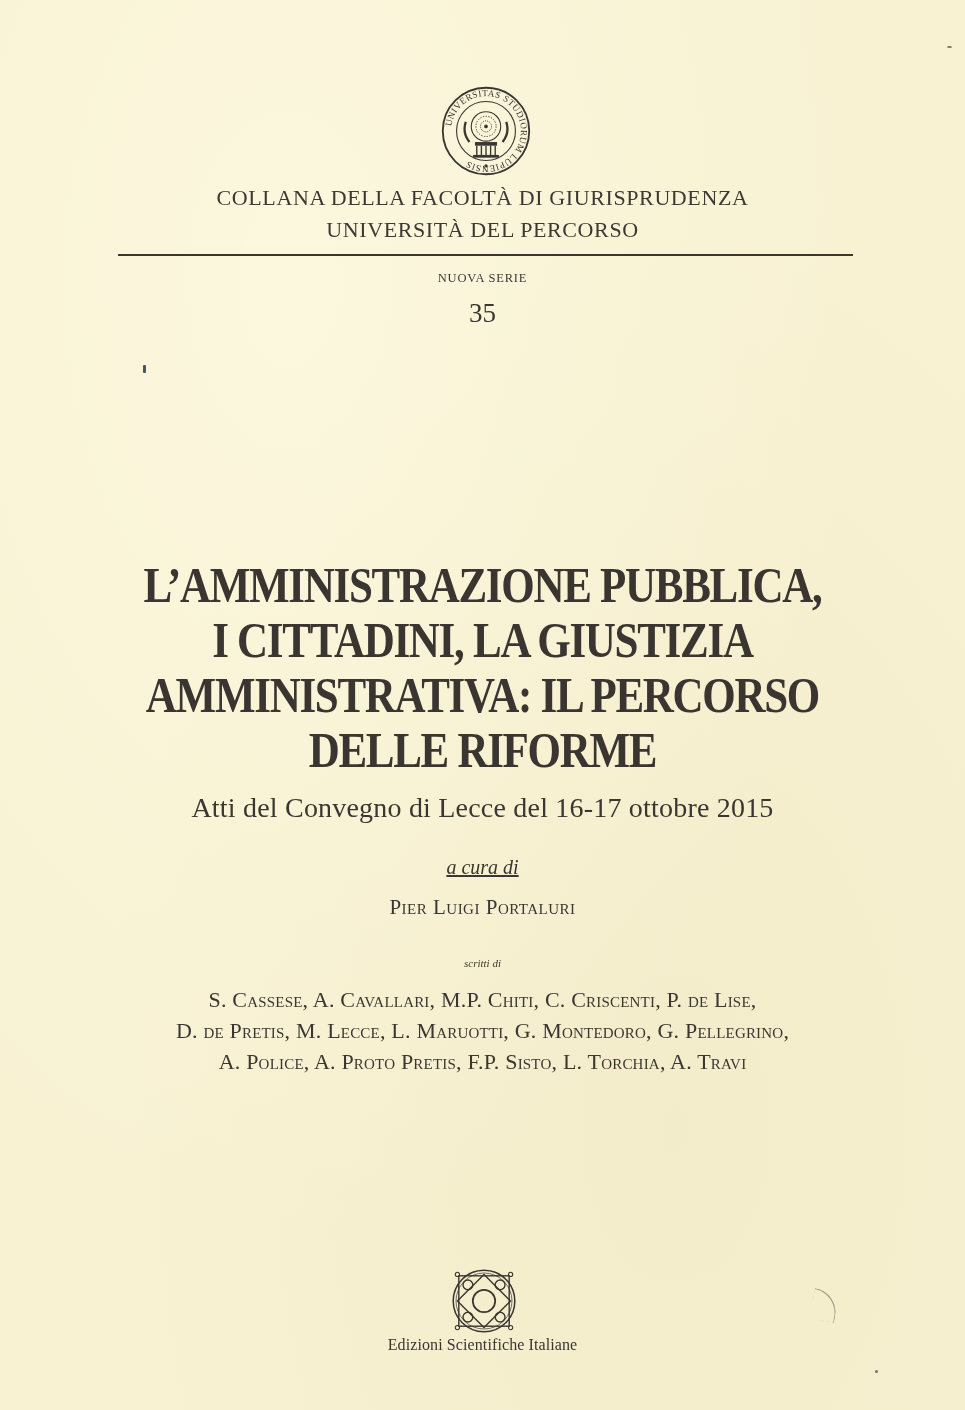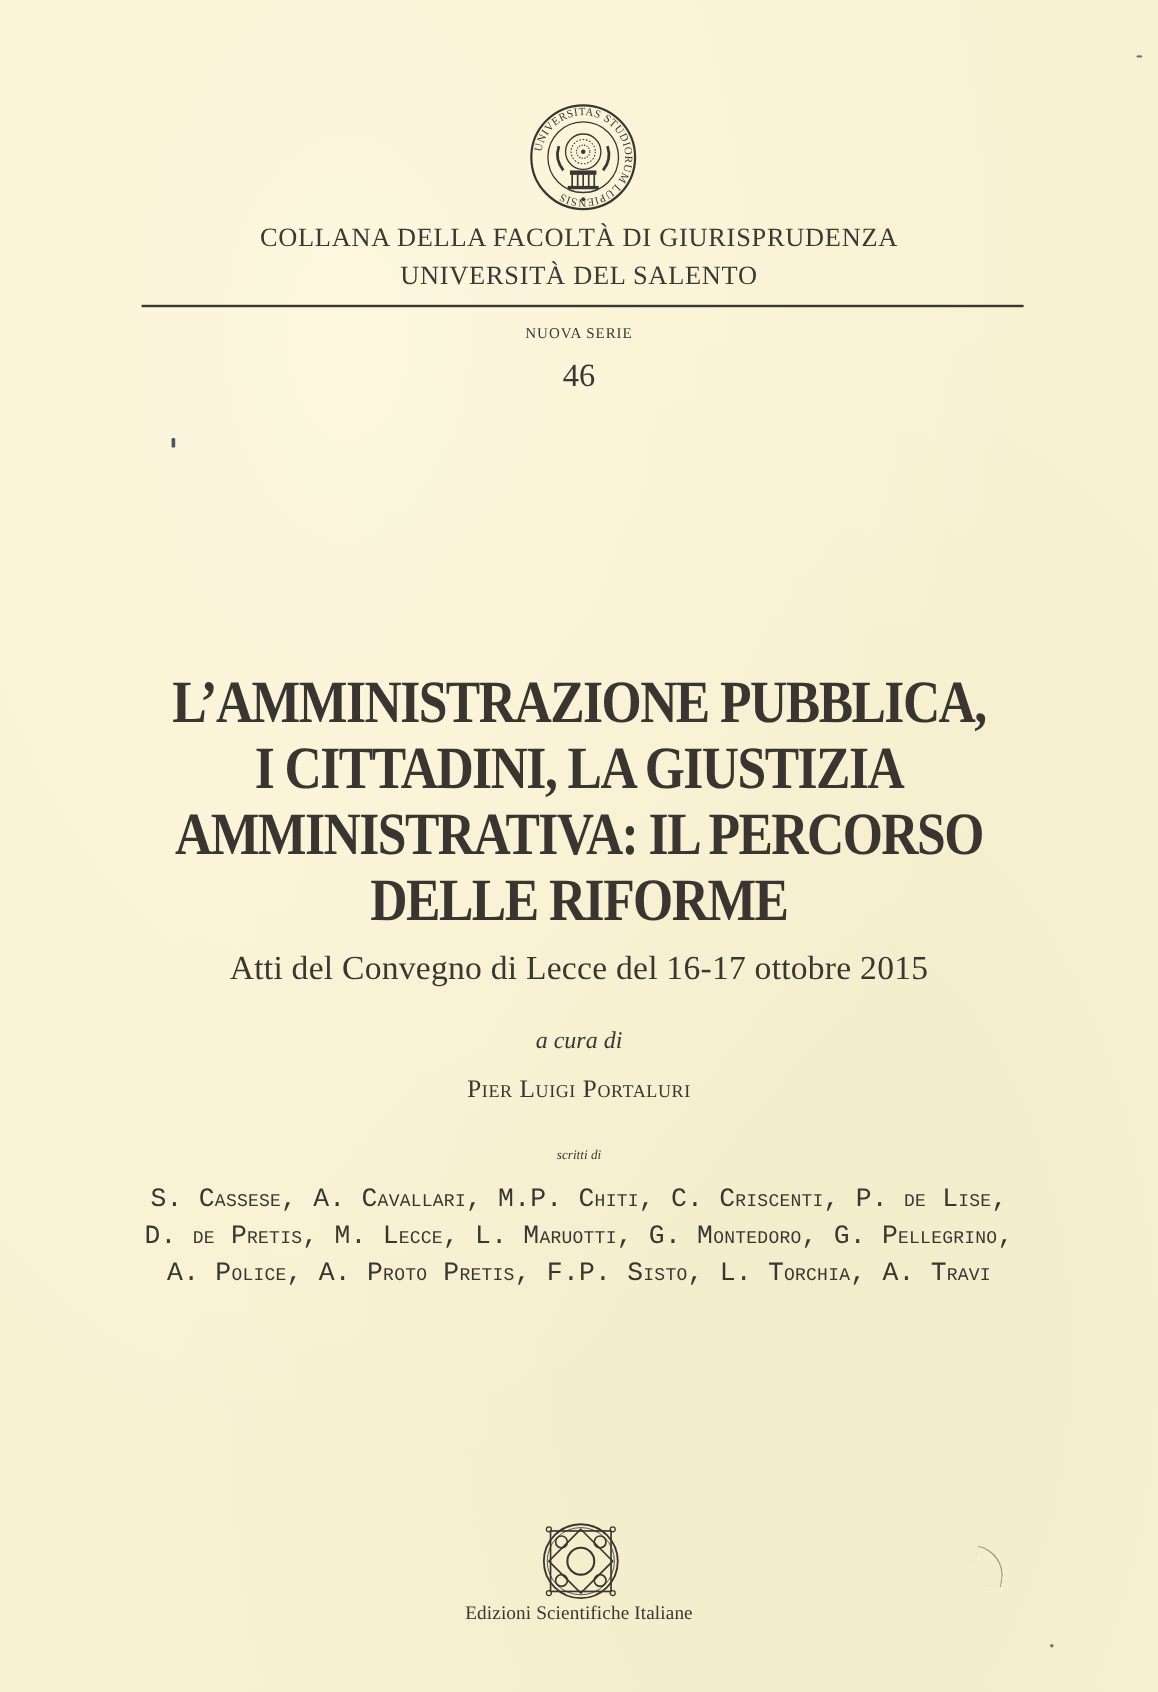--- a/index.html
+++ b/index.html
@@ -37,26 +37,26 @@
 
     .title {
       top: 558px; font-size: 50px; font-weight: bold; line-height: 55px;
       letter-spacing: -1.5px; color: #3a3531;
       transform: scaleX(0.86); transform-origin: 482px 0;
     }
     .title div { white-space: nowrap; }
 
     .subtitle { top: 792px; font-size: 28px; color: #3a3632; letter-spacing: 0.2px; text-align: center; }
 
-    .curator-label { top: 856px; font-size: 20px; font-style: italic; color: #3a3632; }
+    .curator-label { top: 856px; font-size: 20px; font-style: italic; color: #3a3632; text-decoration: underline; }
     .curator { top: 895px; font-size: 21px; color: #3a3632; font-variant: small-caps; letter-spacing: 0.5px; }
 
     .writers-label { top: 957px; font-size: 11px; font-style: italic; color: #3a3632; }
     .authors { top: 984px; font-size: 22px; line-height: 31px; font-variant: small-caps; color: #3a3632; letter-spacing: 0.2px; }
-    .authors div { white-space: nowrap; font-family: Liberation Mono, monospace; }
+    .authors div { white-space: nowrap; }
 
     .pub-logo { position: absolute; left: 449px; top: 1266px; width: 70px; height: 70px; }
     .publisher { top: 1336px; font-size: 16px; font-weight: normal; color: #3a3632; letter-spacing: 0.1px; }
 
     .hair { position: absolute; left: 812px; top: 1290px; width: 24px; height: 30px;
       border-top: 1.5px solid #8a8070; border-right: 1.5px solid #8a8070;
       border-radius: 0 30px 0 0; transform: rotate(10deg); opacity: 0.8; }
     .dot { position: absolute; width: 3px; height: 3px; border-radius: 50%; background: #7a7065; }
   </style>
 </head>
@@ -78,26 +78,26 @@
     <circle cx="50" cy="45" r="6" fill="none" stroke="#3a3632" stroke-width="1" stroke-dasharray="1.2 1.2"></circle>
     <circle cx="50" cy="45" r="2" fill="#3a3632"></circle>
     <path d="M28 40 q-4 12 4 22 M72 40 q4 12 -4 22" fill="none" stroke="#3a3632" stroke-width="2.5"></path>
     <rect x="38" y="62" width="24" height="4" fill="#3a3632"></rect>
     <path d="M40 66 v10 M45 66 v10 M50 66 v10 M55 66 v10 M60 66 v10" stroke="#3a3632" stroke-width="1.5"></path>
     <rect x="36" y="76" width="28" height="3" fill="#3a3632"></rect>
     <circle cx="50" cy="88" r="1.8" fill="#3a3632"></circle>
   </svg>
 
   <div class="abs series-line series1">COLLANA DELLA FACOLTÀ DI GIURISPRUDENZA</div>
-  <div class="abs series-line series2">UNIVERSITÀ DEL SALENTO</div>
+  <div class="abs series-line series2">UNIVERSITÀ DEL PERCORSO</div>
 
   <div class="rule"></div>
 
   <div class="abs nuova">NUOVA SERIE</div>
-  <div class="abs number">46</div>
+  <div class="abs number">35</div>
 
   <div class="speck"></div>
 
   <div class="abs title">
     <div>L’AMMINISTRAZIONE PUBBLICA,</div>
     <div>I CITTADINI, LA GIUSTIZIA</div>
     <div>AMMINISTRATIVA: IL PERCORSO</div>
     <div>DELLE RIFORME</div>
   </div>
 

